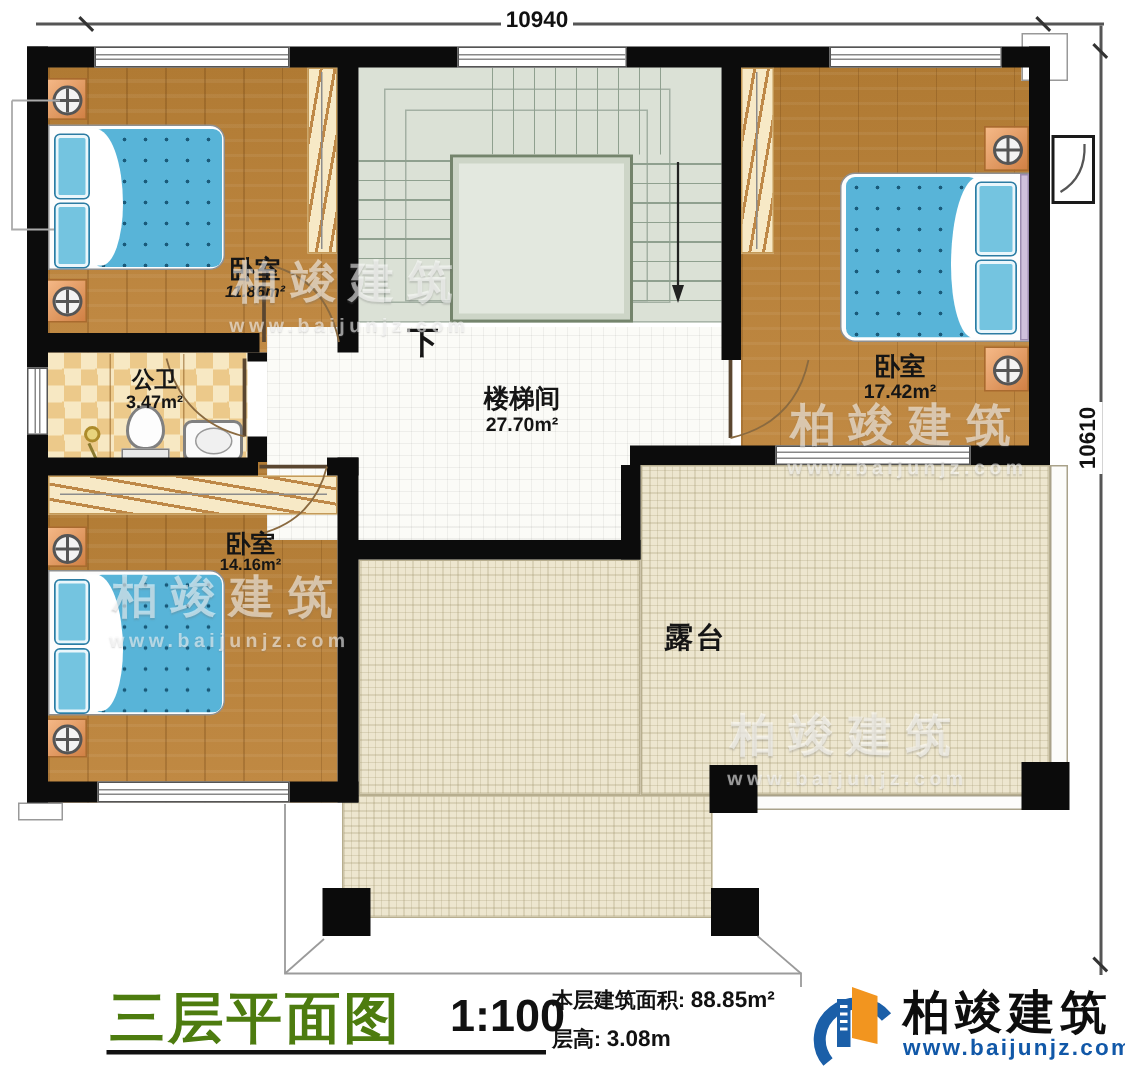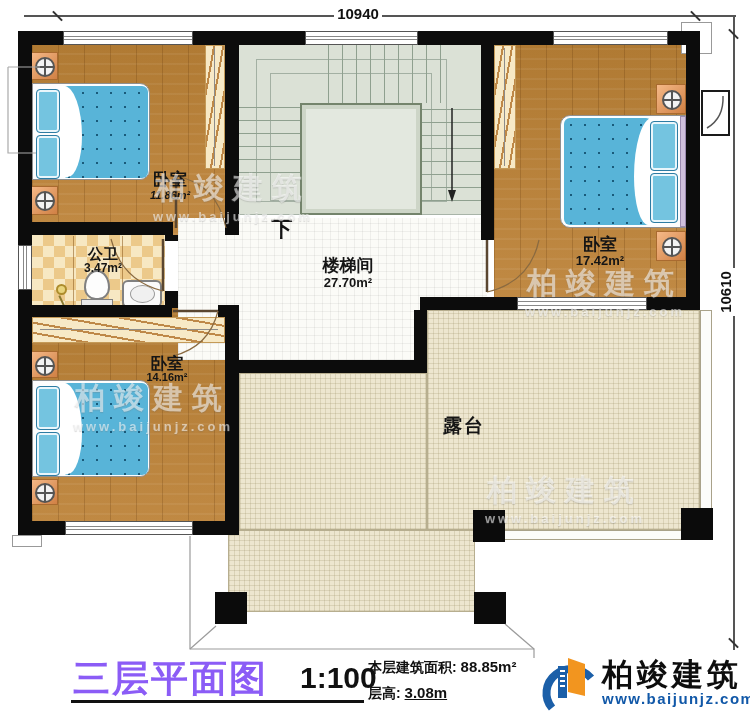--- a/index.html
+++ b/index.html
@@ -57,21 +57,21 @@
   .wm-name{font-size:30px;font-weight:bold;letter-spacing:9px;}
   .wm-site{font-size:13px;font-weight:bold;letter-spacing:3px;}
   
   .dimline{position:absolute;background:#555;z-index:10;}
   .tick{position:absolute;width:13px;height:2px;background:#333;transform:rotate(45deg);z-index:11;}
   .dimlabel{position:absolute;background:#fff;color:#111;font-weight:bold;font-size:15px;text-align:center;z-index:11;}
   .ext{position:absolute;border:1px solid #999;background:#fff;box-sizing:border-box;z-index:4;}
   
   .ov{position:absolute;left:0;top:0;z-index:7;pointer-events:none;}
   
-  .ft-title{position:absolute;font-size:37px;font-weight:bold;color:#8b5cf6;letter-spacing:2px;z-index:12;}
+  .ft-title{position:absolute;font-size:37px;font-weight:bold;color:#4d7c0f;letter-spacing:2px;z-index:12;}
   .ft-underline{position:absolute;background:#111;z-index:12;}
   .ft-scale{position:absolute;font-size:30px;font-weight:bold;color:#111;z-index:12;}
   .ft-info{position:absolute;font-size:14px;font-weight:bold;color:#111;z-index:12;}
   .brand-name{position:absolute;font-size:31px;font-weight:bold;color:#0d0d0d;letter-spacing:4px;z-index:12;}
   .brand-url{position:absolute;font-size:15px;font-weight:bold;color:#1158a8;letter-spacing:1.5px;z-index:12;}
 </style>
 </head>
 <body>
 
 <div class="plan">
@@ -250,21 +250,21 @@
 
   <div class="ft-title" style="left:73px;top:654px;">三层平面图</div>
   <div class="ft-underline" style="left:71px;top:700px;width:293px;height:3px;"></div>
   <div class="ft-scale" style="left:300px;top:661px;">1:100</div>
   <div class="ft-info" style="left:368px;top:658px;">
     <span>本层建筑面积:</span>
     <span style="font-size:15px;">88.85m²</span>
   </div>
   <div class="ft-info" style="left:368px;top:684px;">
     <span>层高:</span>
-    <span style="font-size:15px;text-decoration:underline;">3.08m</span>
+    <span style="font-size:15px;">3.08m</span>
   </div>
   <svg class="abs" style="left:538px;top:652px;z-index:12;" width="58" height="62" viewBox="0 0 58 62">
     <path d="M14,56 A24,23 0 1 1 53,26" stroke="#1b5fa8" stroke-width="8" fill="none"></path>
     <polygon points="30,6 47,12 47,44 30,40" fill="#f2951f"></polygon>
     <rect x="20" y="14" width="9" height="32" fill="#1b5fa8"></rect>
     <rect x="22" y="18" width="5" height="2" fill="#fff"></rect>
     <rect x="22" y="23" width="5" height="2" fill="#fff"></rect>
     <rect x="22" y="28" width="5" height="2" fill="#fff"></rect>
     <rect x="22" y="33" width="5" height="2" fill="#fff"></rect>
   </svg>

